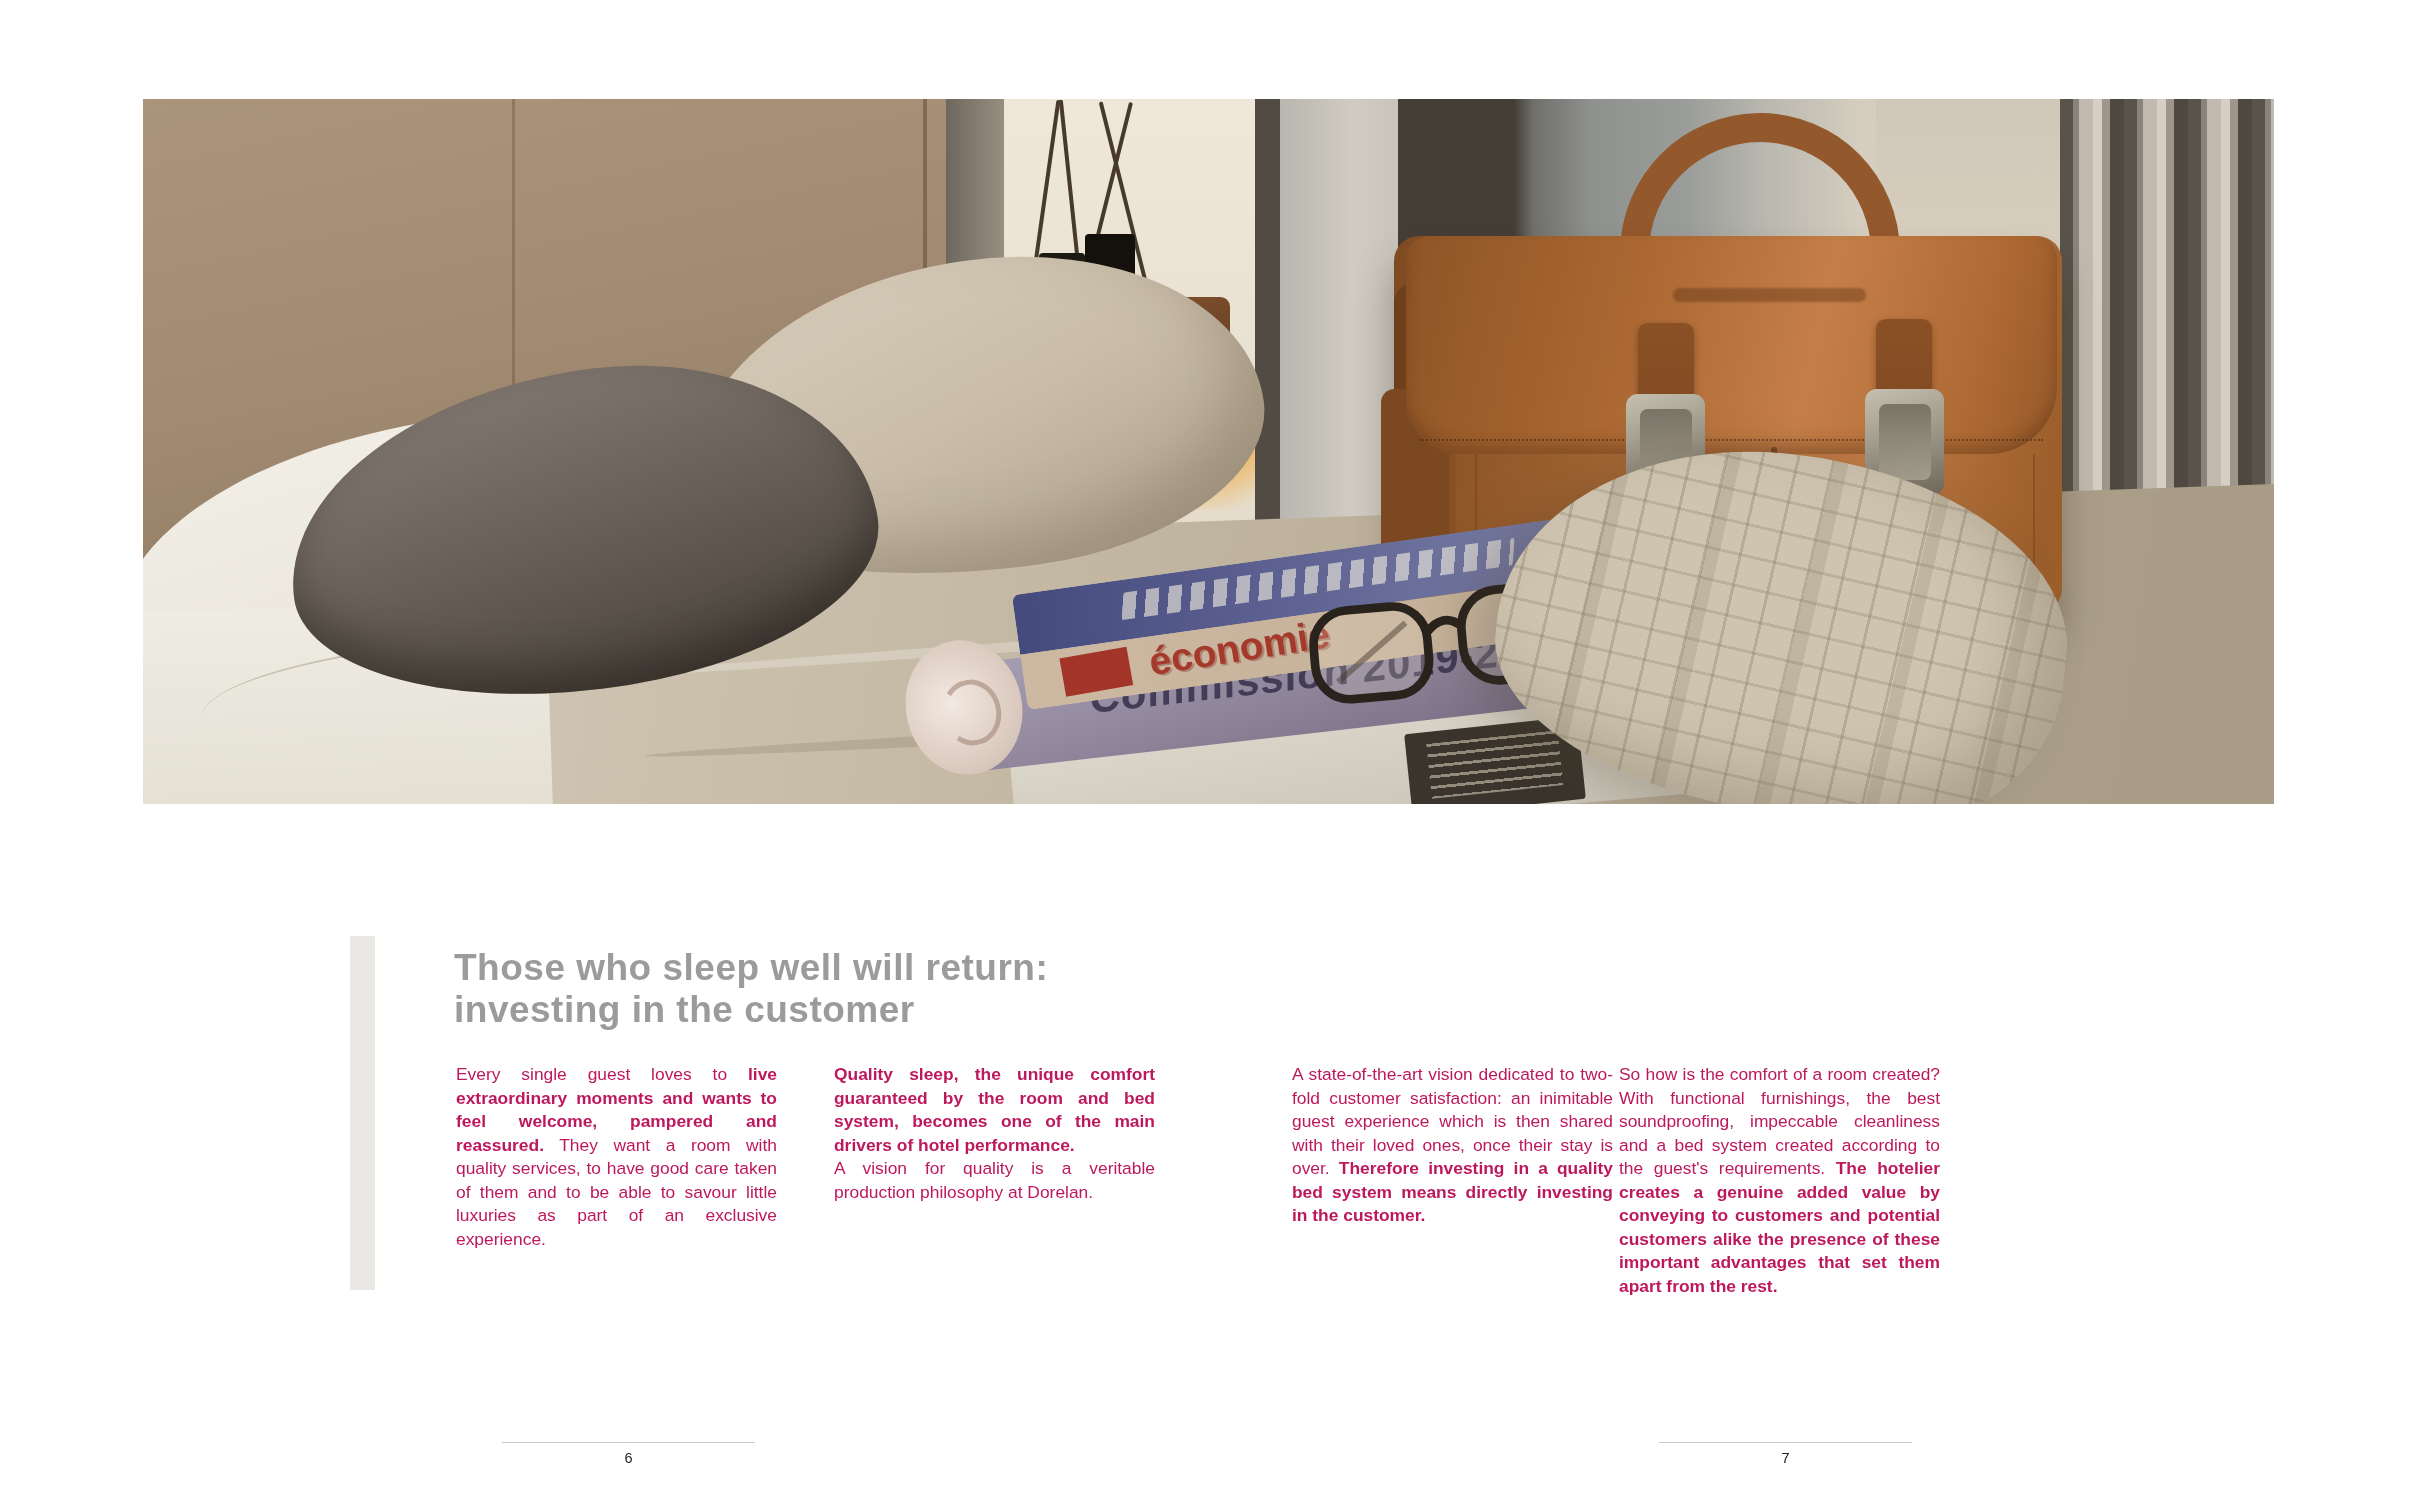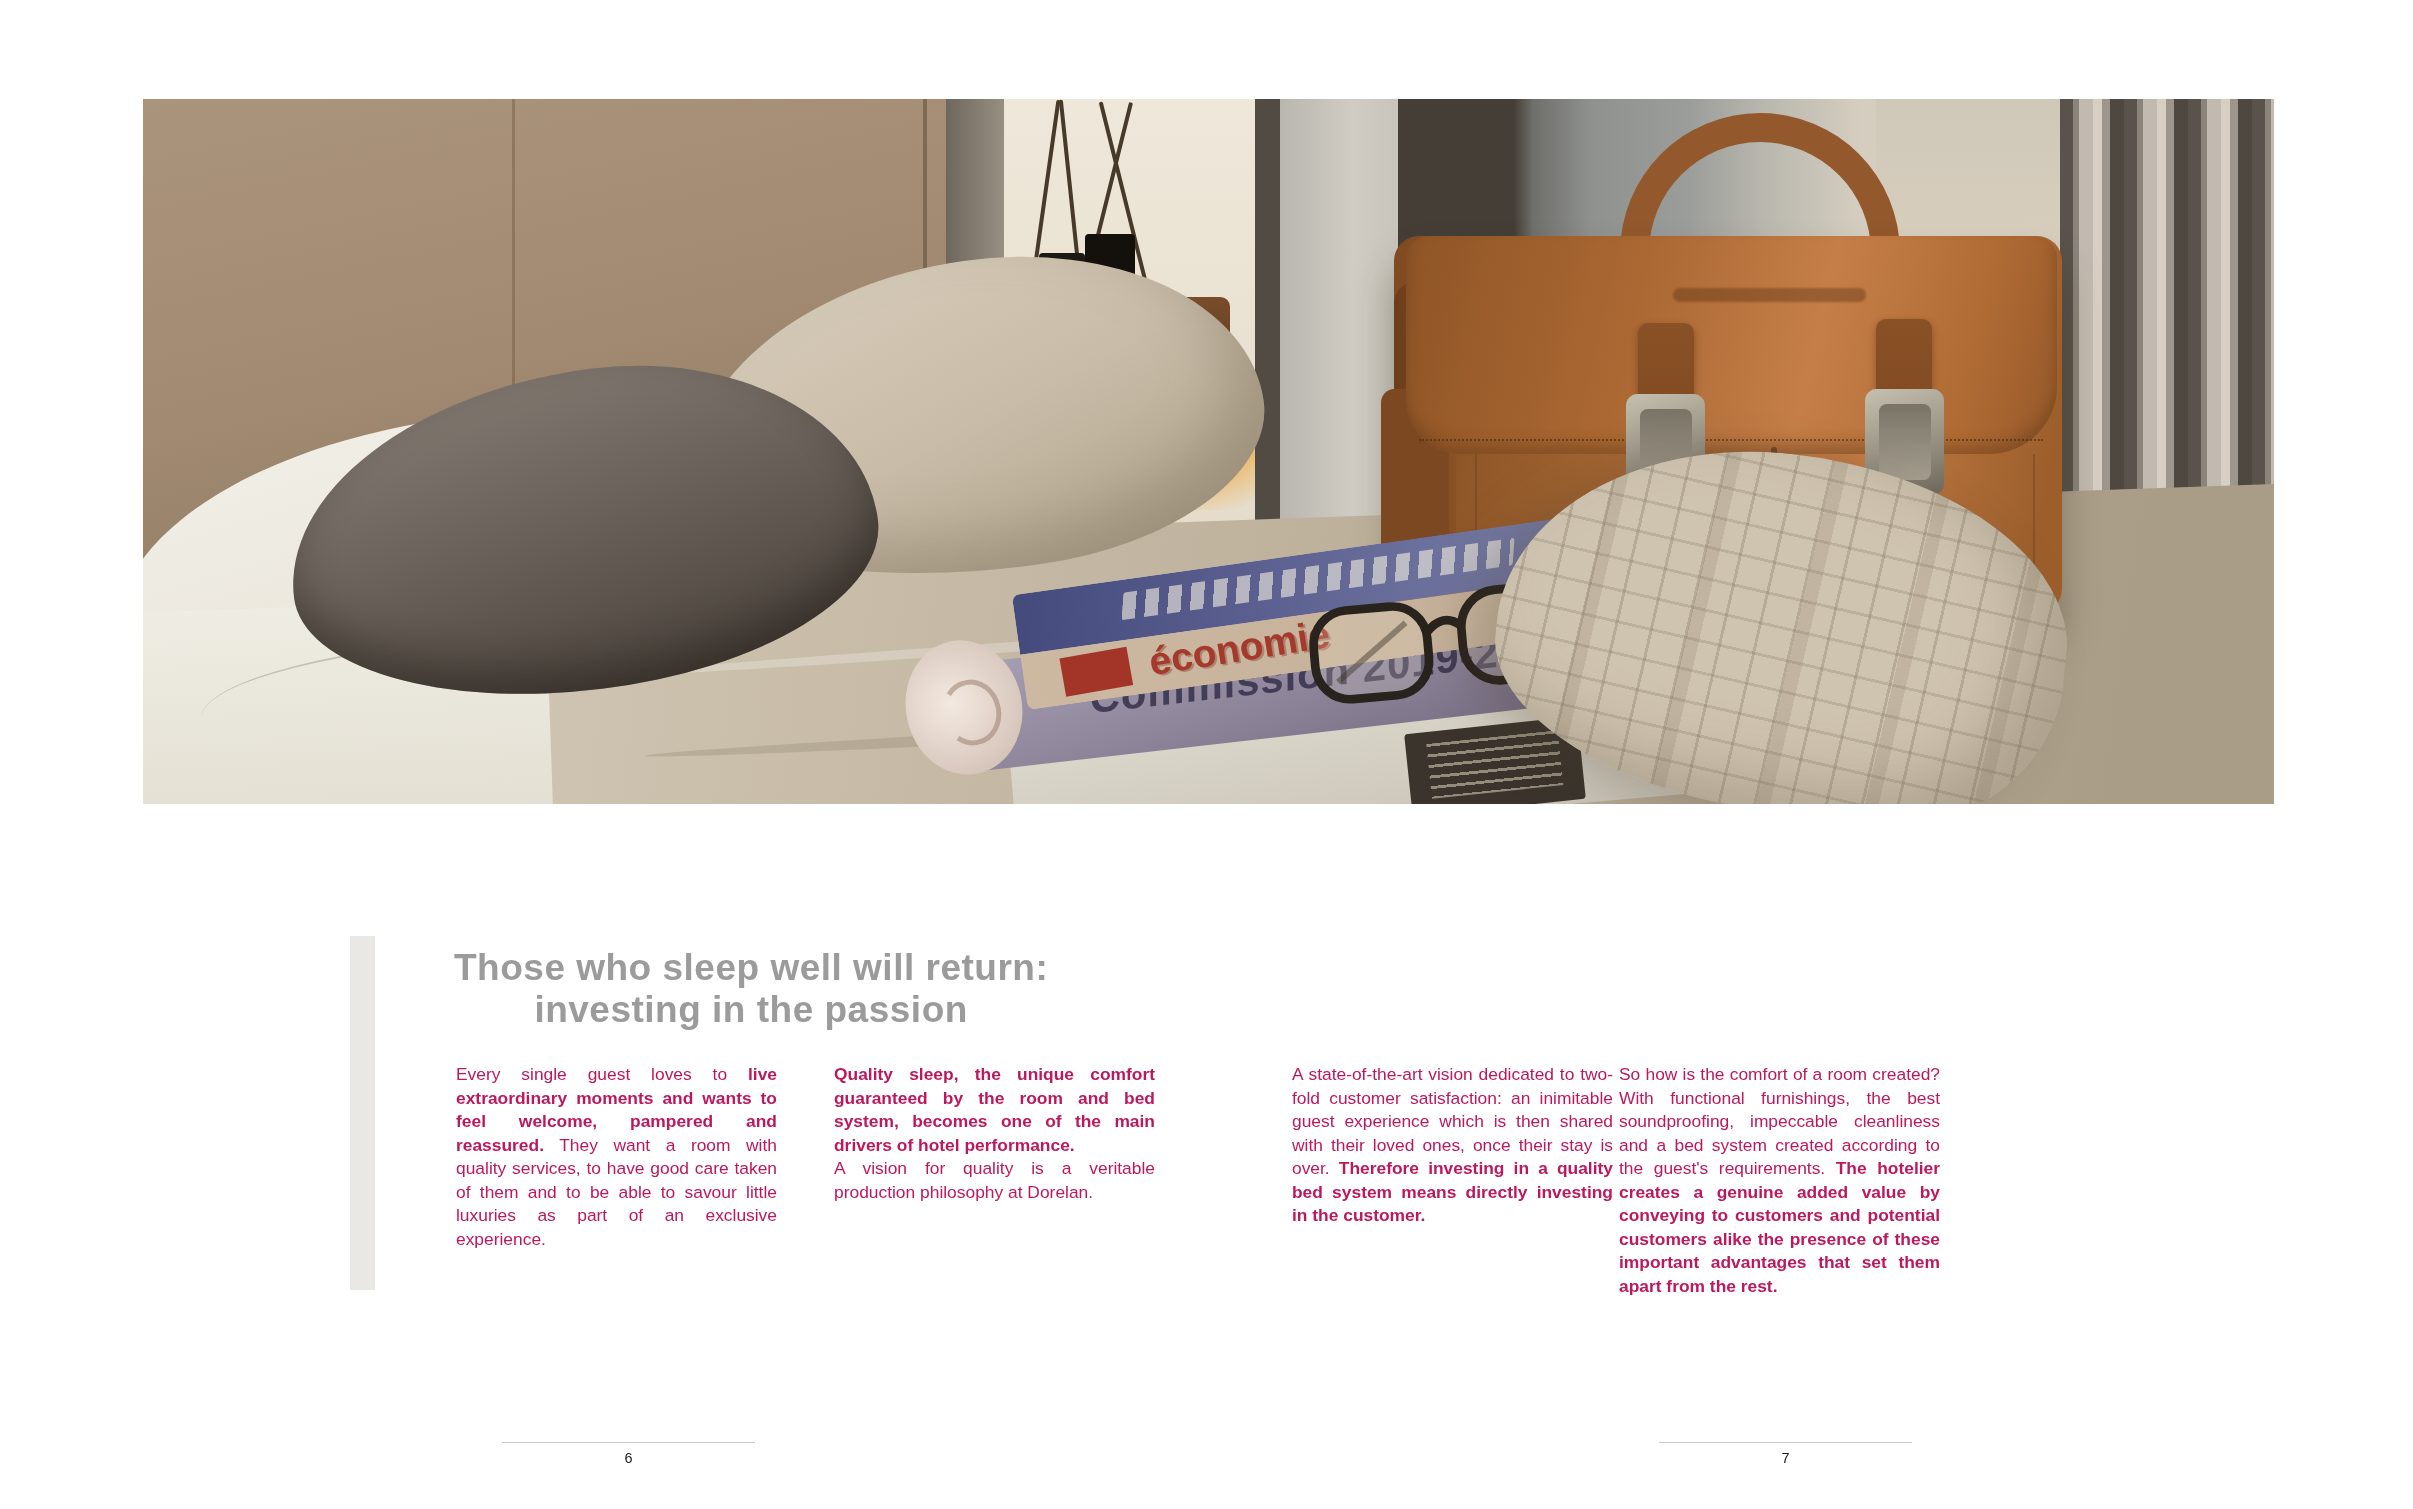--- a/index.html
+++ b/index.html
@@ -120,21 +120,21 @@
       background-color:#cfc4b0;
       background-image:repeating-linear-gradient(97deg,rgba(118,106,88,.28) 0 2.9px,transparent 2.9px 35px),
                        repeating-linear-gradient(7deg,rgba(118,106,88,.22) 0 2.9px,transparent 2.9px 31px),
                        repeating-linear-gradient(97deg,rgba(165,152,130,.35) 0 13.5px,transparent 13.5px 106px);
       border-radius:48% 52% 30% 55%/55% 48% 45% 42%;
       box-shadow:inset -39px -29px 68px rgba(110,96,78,.35),-29px 9.7px 48px rgba(70,58,44,.25);}
 
   
   .accent-bar{position:absolute;left:350px;top:936px;width:25px;height:354px;background:#e9e8e5;}
   .heading{position:absolute;left:454px;top:922px;font-size:37px;line-height:42px;font-weight:bold;
-      color:#9b9b9b;letter-spacing:0.5px;text-align:center;}
+      color:#9b9b9b;letter-spacing:0.5px;}
   .col{position:absolute;top:1046px;width:321px;font-size:17.4px;line-height:23.5px;color:#be185d;
       text-align:justify;}
   .col .b{font-weight:bold;}
   .col1{left:456px;}.col2{left:834px;}.col3{left:1268px;margin-left:24px;}.col4{left:1619px;}
 
   
   .footer-rule{position:absolute;top:1442px;width:253px;height:1px;background:#c9c9c9;}
   .rule-left{left:502px;}.rule-right{left:1659px;}
   .pagenum{position:absolute;top:1450px;width:253px;text-align:center;font-size:14.5px;color:#1d1d1b;}
   .pn-left{left:502px;}.pn-right{left:1659px;}
@@ -214,21 +214,21 @@
       <rect x="162" y="14" width="120" height="94" rx="38" fill="rgba(235,225,205,.20)" stroke="#29231d" stroke-width="9"></rect>
       <path d="M126 52 Q144 32 162 48" fill="none" stroke="#29231d" stroke-width="9"></path>
       <path d="M282 38 L300 22" fill="none" stroke="#29231d" stroke-width="8"></path>
       <path d="M30 95 L105 40" fill="none" stroke="rgba(60,50,40,.45)" stroke-width="6"></path>
     </svg>
 
     <div class="ph pillow-plaid"></div>
   </div>
 
   <div class="accent-bar"></div>
-  <h1 class="heading"><span>Those who sleep well will return:</span><br><span>investing in the passion</span></h1>
+  <h1 class="heading"><span>Those who sleep well will return:</span><br><span>investing in the customer</span></h1>
 
   <p class="col col1"><span>Every single guest loves to </span><span class="b">live extraordinary moments and wants to feel welcome, pampered and reassured.</span><span> They want a room with quality services, to have good care taken of them and to be able to savour little luxuries as part of an exclusive experience.</span></p>
   <p class="col col2"><span class="b">Quality sleep, the unique comfort guaranteed by the room and bed system, becomes one of the main drivers of hotel performance.</span><br><span>A vision for quality is a veritable production philosophy at Dorelan.</span></p>
   <p class="col col3"><span>A state-of-the-art vision dedicated to two-fold customer satisfaction: an inimitable guest experience which is then shared with their loved ones, once their stay is over. </span><span class="b">Therefore investing in a quality bed system means directly investing in the customer.</span></p>
   <p class="col col4"><span>So how is the comfort of a room created? With functional furnishings, the best soundproofing, impeccable cleanliness and a bed system created according to the guest's requirements. </span><span class="b">The hotelier creates a genuine added value by conveying to customers and potential customers alike the presence of these important advantages that set them apart from the rest.</span></p>
 
   <div class="footer-rule rule-left"></div>
   <div class="pagenum pn-left">6</div>
   <div class="footer-rule rule-right"></div>
   <div class="pagenum pn-right">7</div>

